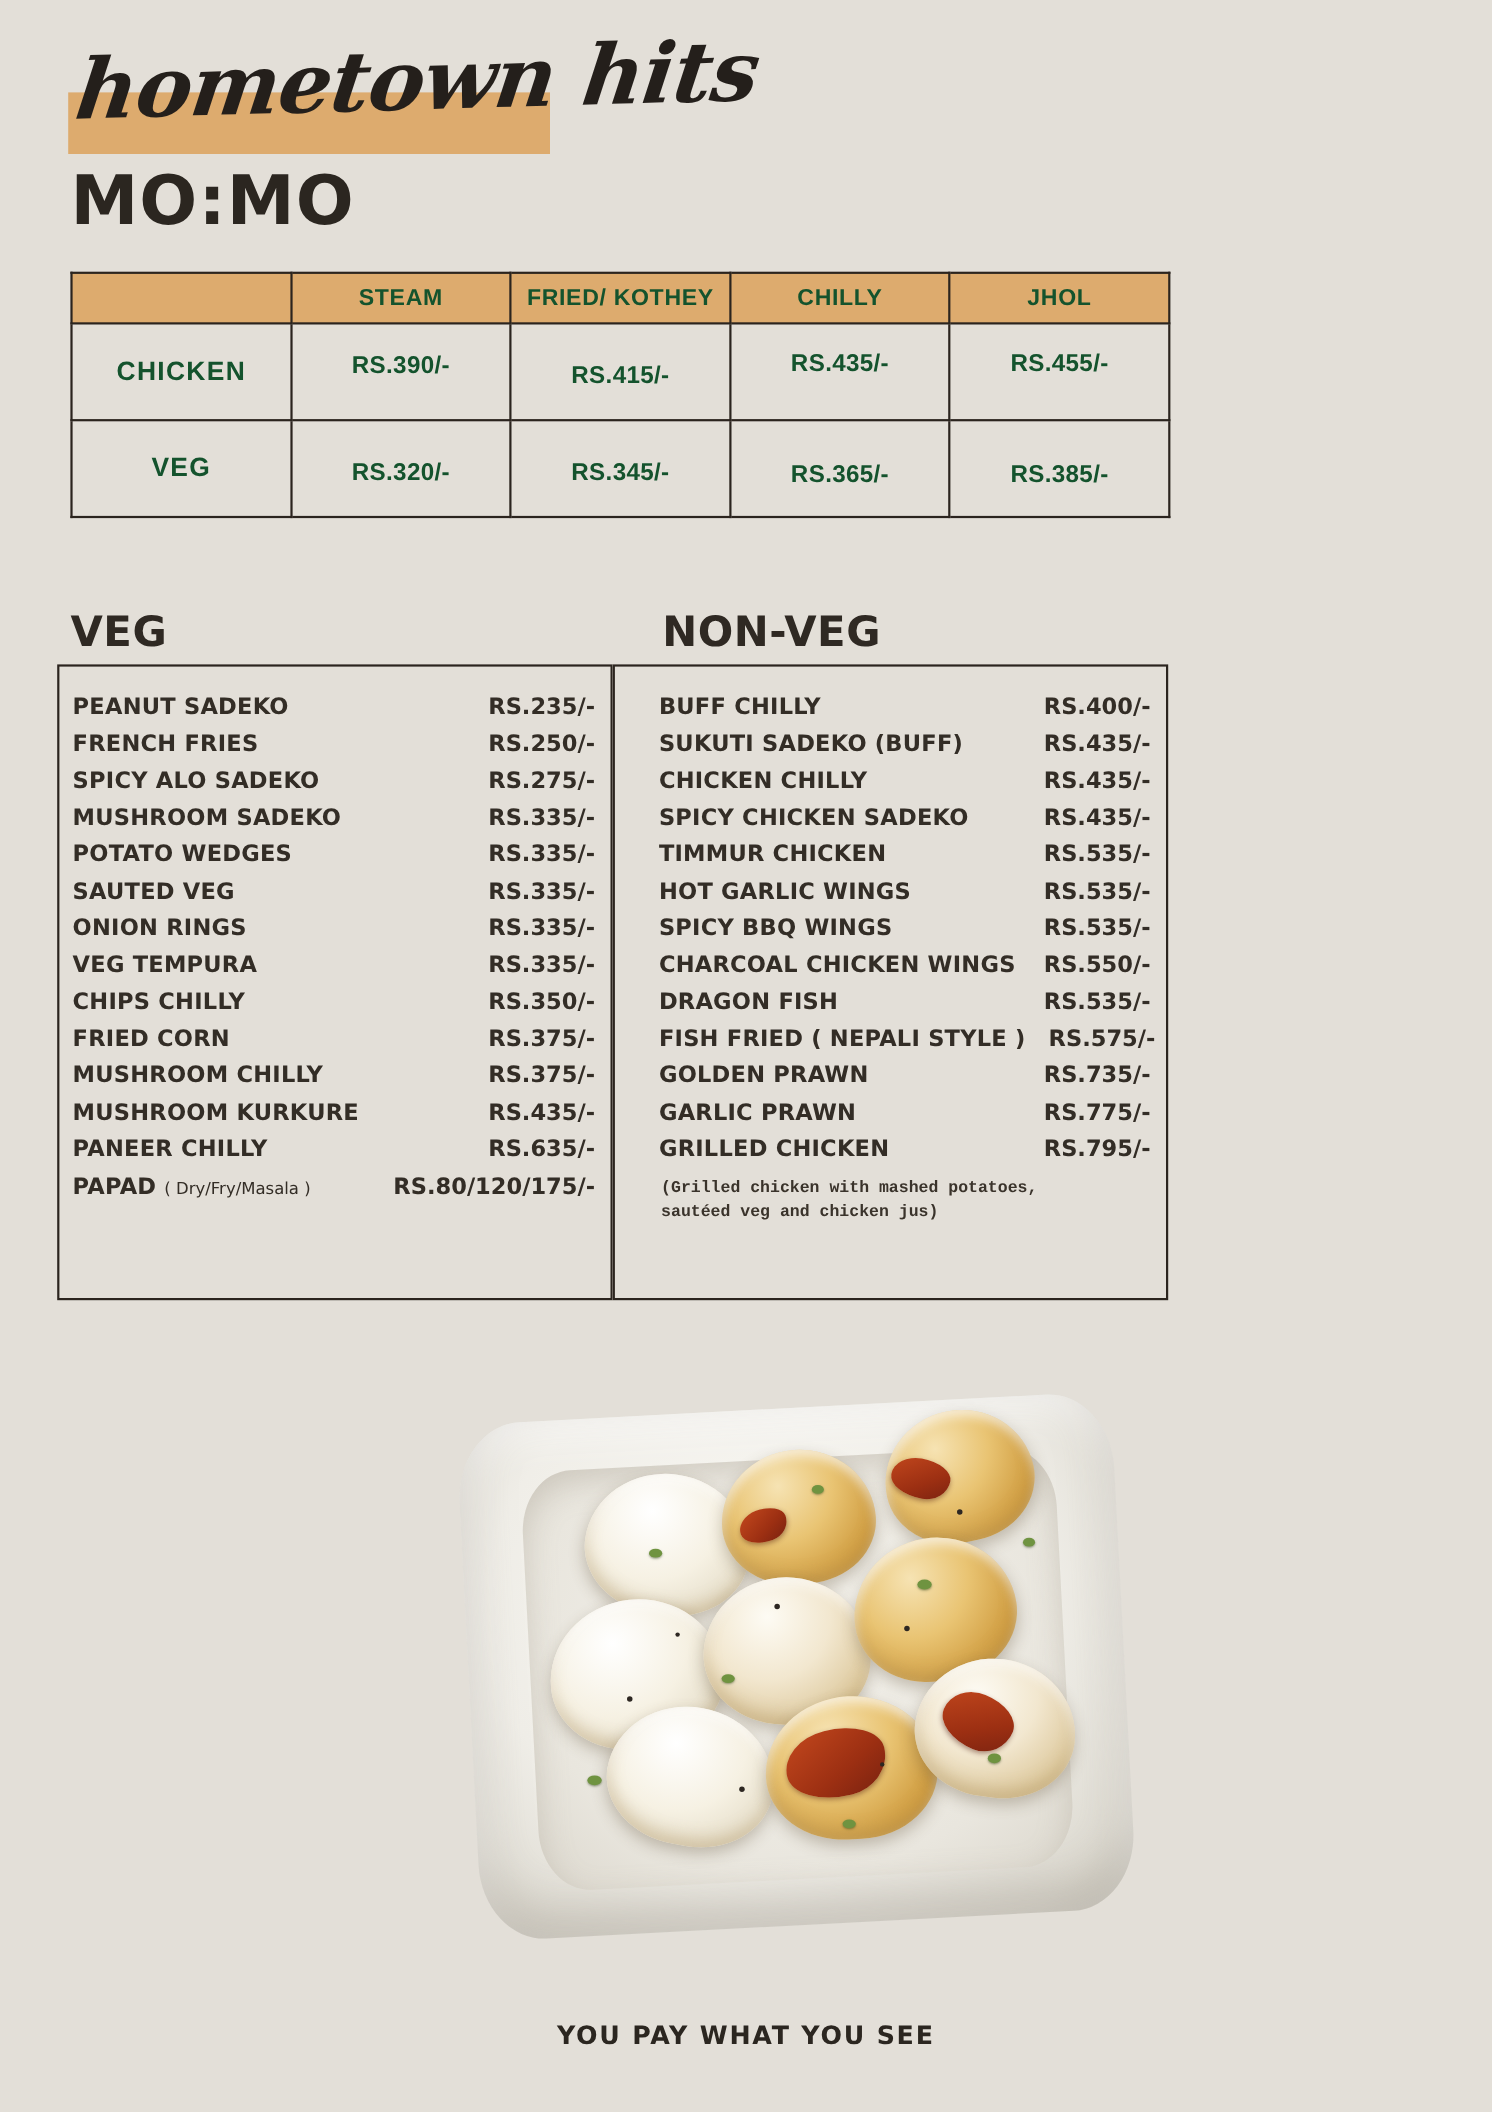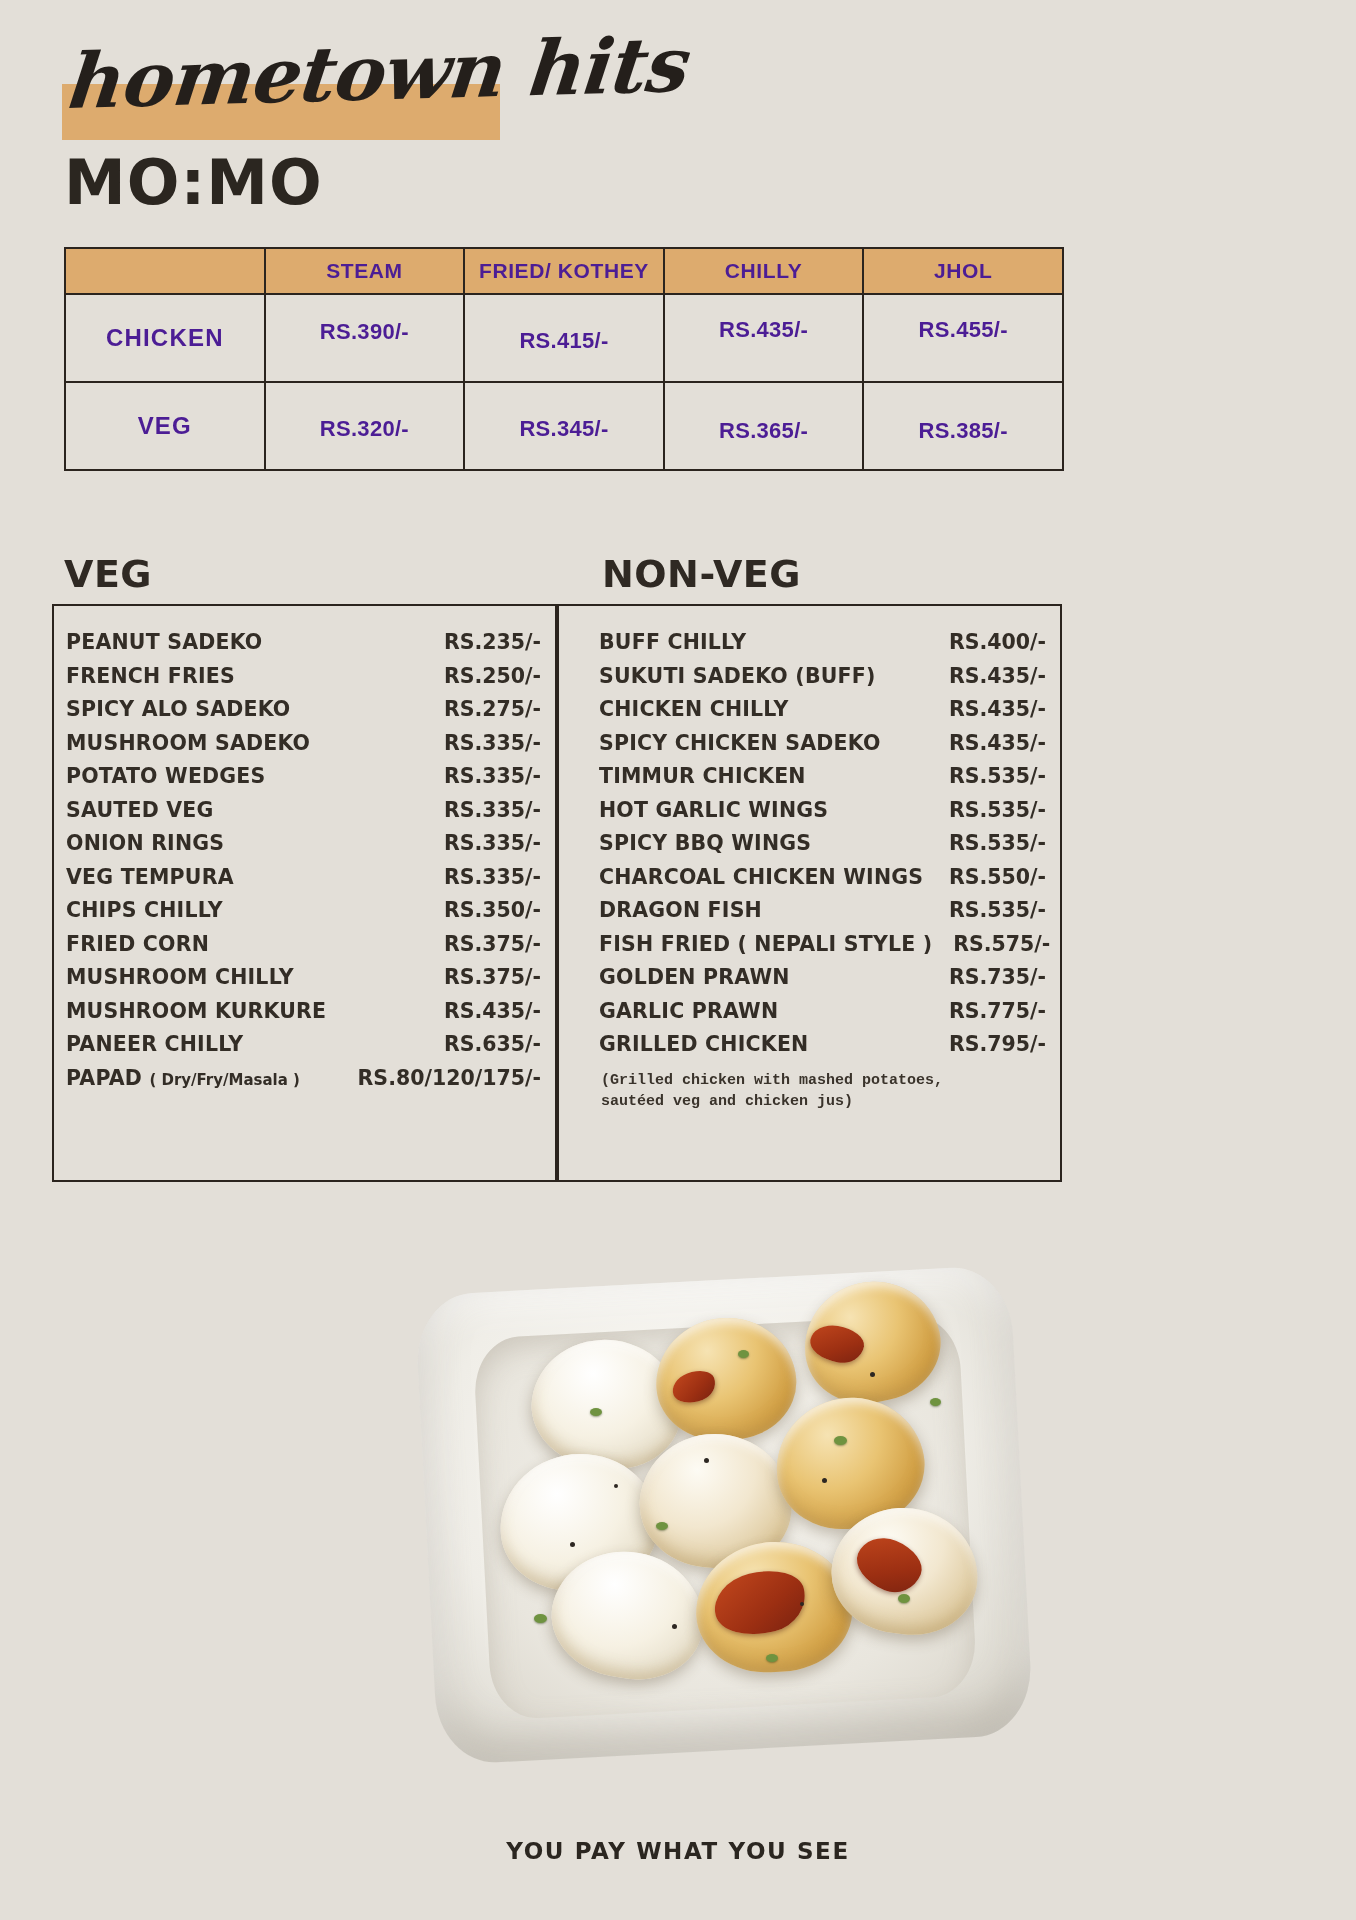--- a/index.html
+++ b/index.html
@@ -61,21 +61,21 @@
     left: 64px; top: 247px;
     width: 1000px;
     border-collapse: collapse;
     table-layout: fixed;
   }
   .price-table td, .price-table th {
     border: 2.5px solid #2b241e;
     text-align: center;
     vertical-align: middle;
     font-family: "Liberation Sans", sans-serif;
-    color: #4c1d95;
+    color: #14532d;
   }
   .price-table thead th {
     background: #ddab6e;
     height: 46px;
     font-size: 21px;
     font-weight: 700;
     letter-spacing: 0.6px;
   }
   .price-table thead th.blank { background: #ddab6e; }
   .price-table tbody td {
@@ -131,21 +131,21 @@
   .row .name {
     flex: 1 1 auto;
     font-family: "DejaVu Sans", sans-serif;
     font-weight: 700;
     font-size: 20.5px;
     letter-spacing: 0.2px;
     color: #332d26;
     white-space: nowrap;
   }
   .row .name .sub {
-    font-weight: 700;
+    font-weight: 400;
     font-size: 15px;
     letter-spacing: 0px;
     text-align: right;
   }
   .row .price {
     flex: 0 0 auto;
     font-family: "DejaVu Sans", sans-serif;
     font-weight: 700;
     font-size: 20.5px;
     color: #332d26;

